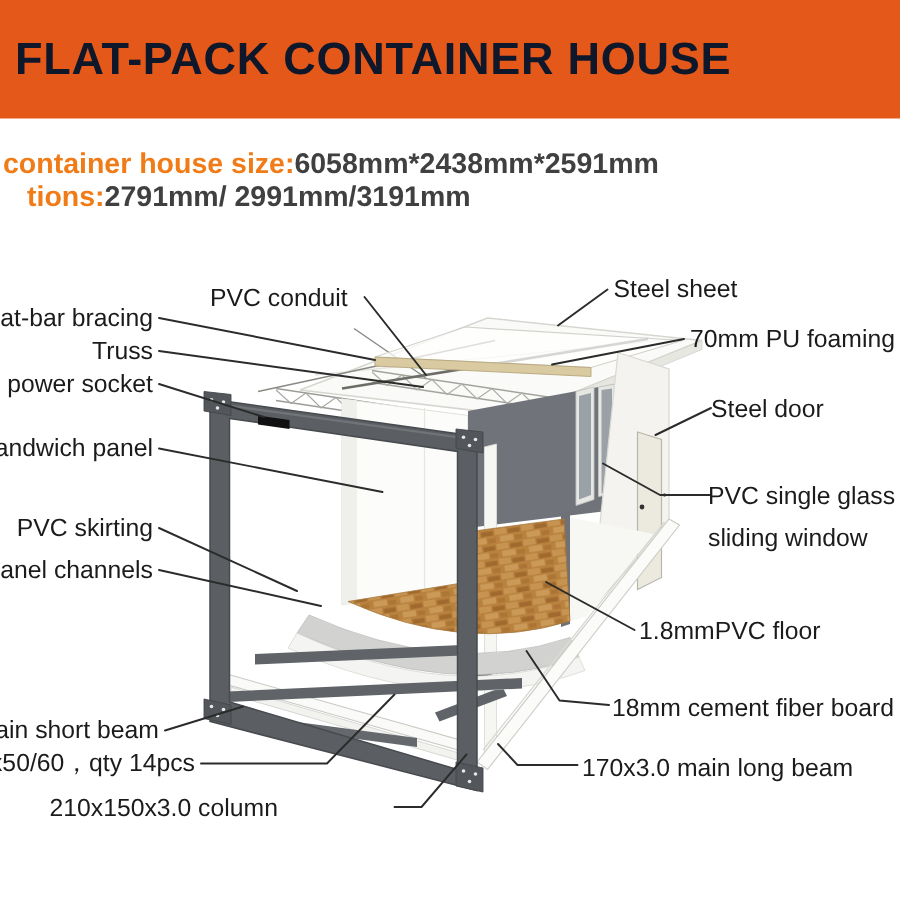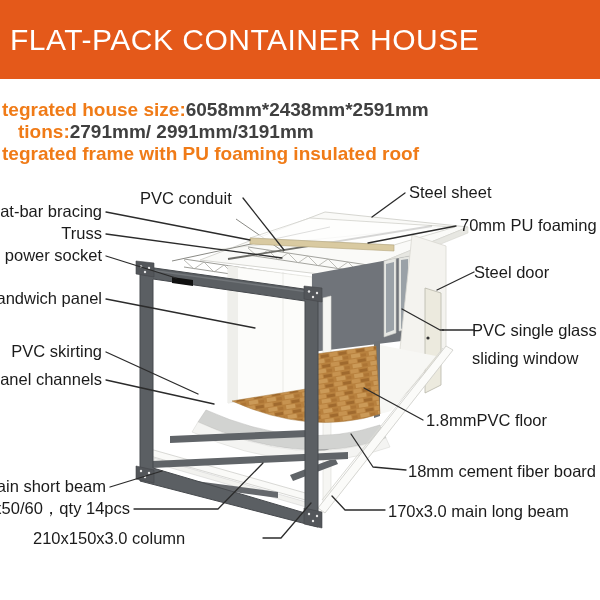--- a/index.html
+++ b/index.html
@@ -1,43 +1,42 @@
 <!DOCTYPE html>
 <html><head>
 <meta charset="utf-8">
 <style>
   html,body{margin:0;padding:0;background:#ffffff;}
   #stage{position:relative;width:600px;height:600px;overflow:hidden;background:#ffffff;
          font-family:"Liberation Sans",sans-serif;}
   #banner{position:absolute;left:0;top:0;width:600px;height:79px;background:#e4591a;}
   #banner .title{position:absolute;left:10px;top:0;height:75px;line-height:79px;
-         color:#ffffff;font-size:30px;font-weight:normal;letter-spacing:0.5px;white-space:nowrap;}
+         color:#0f172a;font-size:30px;font-weight:bold;letter-spacing:0.5px;white-space:nowrap;}
   .specline{position:absolute;left:2px;white-space:nowrap;font-weight:bold;font-size:19px;}
   .spec-orange{color:#f07b17;}
   .spec-blue{color:#404040;}
   #spec1{top:99px;}
   #spec2{top:121px;margin-left:16px;}
   #spec3{top:143px;}
   svg{position:absolute;left:0;top:0;}
   text{font-family:"Liberation Sans",sans-serif;font-size:16.5px;fill:#1b1b1b;}
   .leader{stroke:#2b2b2b;stroke-width:1.3;fill:none;stroke-linecap:round;stroke-linejoin:round;}
   .thin{stroke-width:0.8;}
 </style>
 </head>
 <body>
 
 <div id="stage">
 
   <div id="banner">
     <div class="title">FLAT-PACK CONTAINER HOUSE</div>
   </div>
 
-  <div id="spec1" class="specline"><span class="spec-orange">tegrated house size:</span><span class="spec-blue">6058mm*2438mm*2591mm</span></div>
+  <div id="spec1" class="specline"><span class="spec-orange">container house size:</span><span class="spec-blue">6058mm*2438mm*2591mm</span></div>
   <div id="spec2" class="specline"><span class="spec-orange">tions:</span><span class="spec-blue">2791mm/ 2991mm/3191mm</span></div>
-  <div id="spec3" class="specline"><span class="spec-orange">tegrated frame with PU foaming insulated roof</span></div>
 
   <svg width="600" height="600" viewBox="0 0 600 600">
     <defs>
       <pattern id="wood" width="18" height="10" patternUnits="userSpaceOnUse" patternTransform="rotate(-9)">
         <rect width="18" height="10" fill="#b8813e"></rect>
         <rect x="0" y="0" width="8" height="4" fill="#c79350"></rect>
         <rect x="9" y="1" width="8" height="3" fill="#a06a2e"></rect>
         <rect x="3" y="5" width="9" height="4" fill="#cb9a58"></rect>
         <rect x="13" y="6" width="5" height="3" fill="#ad7535"></rect>
       </pattern>

